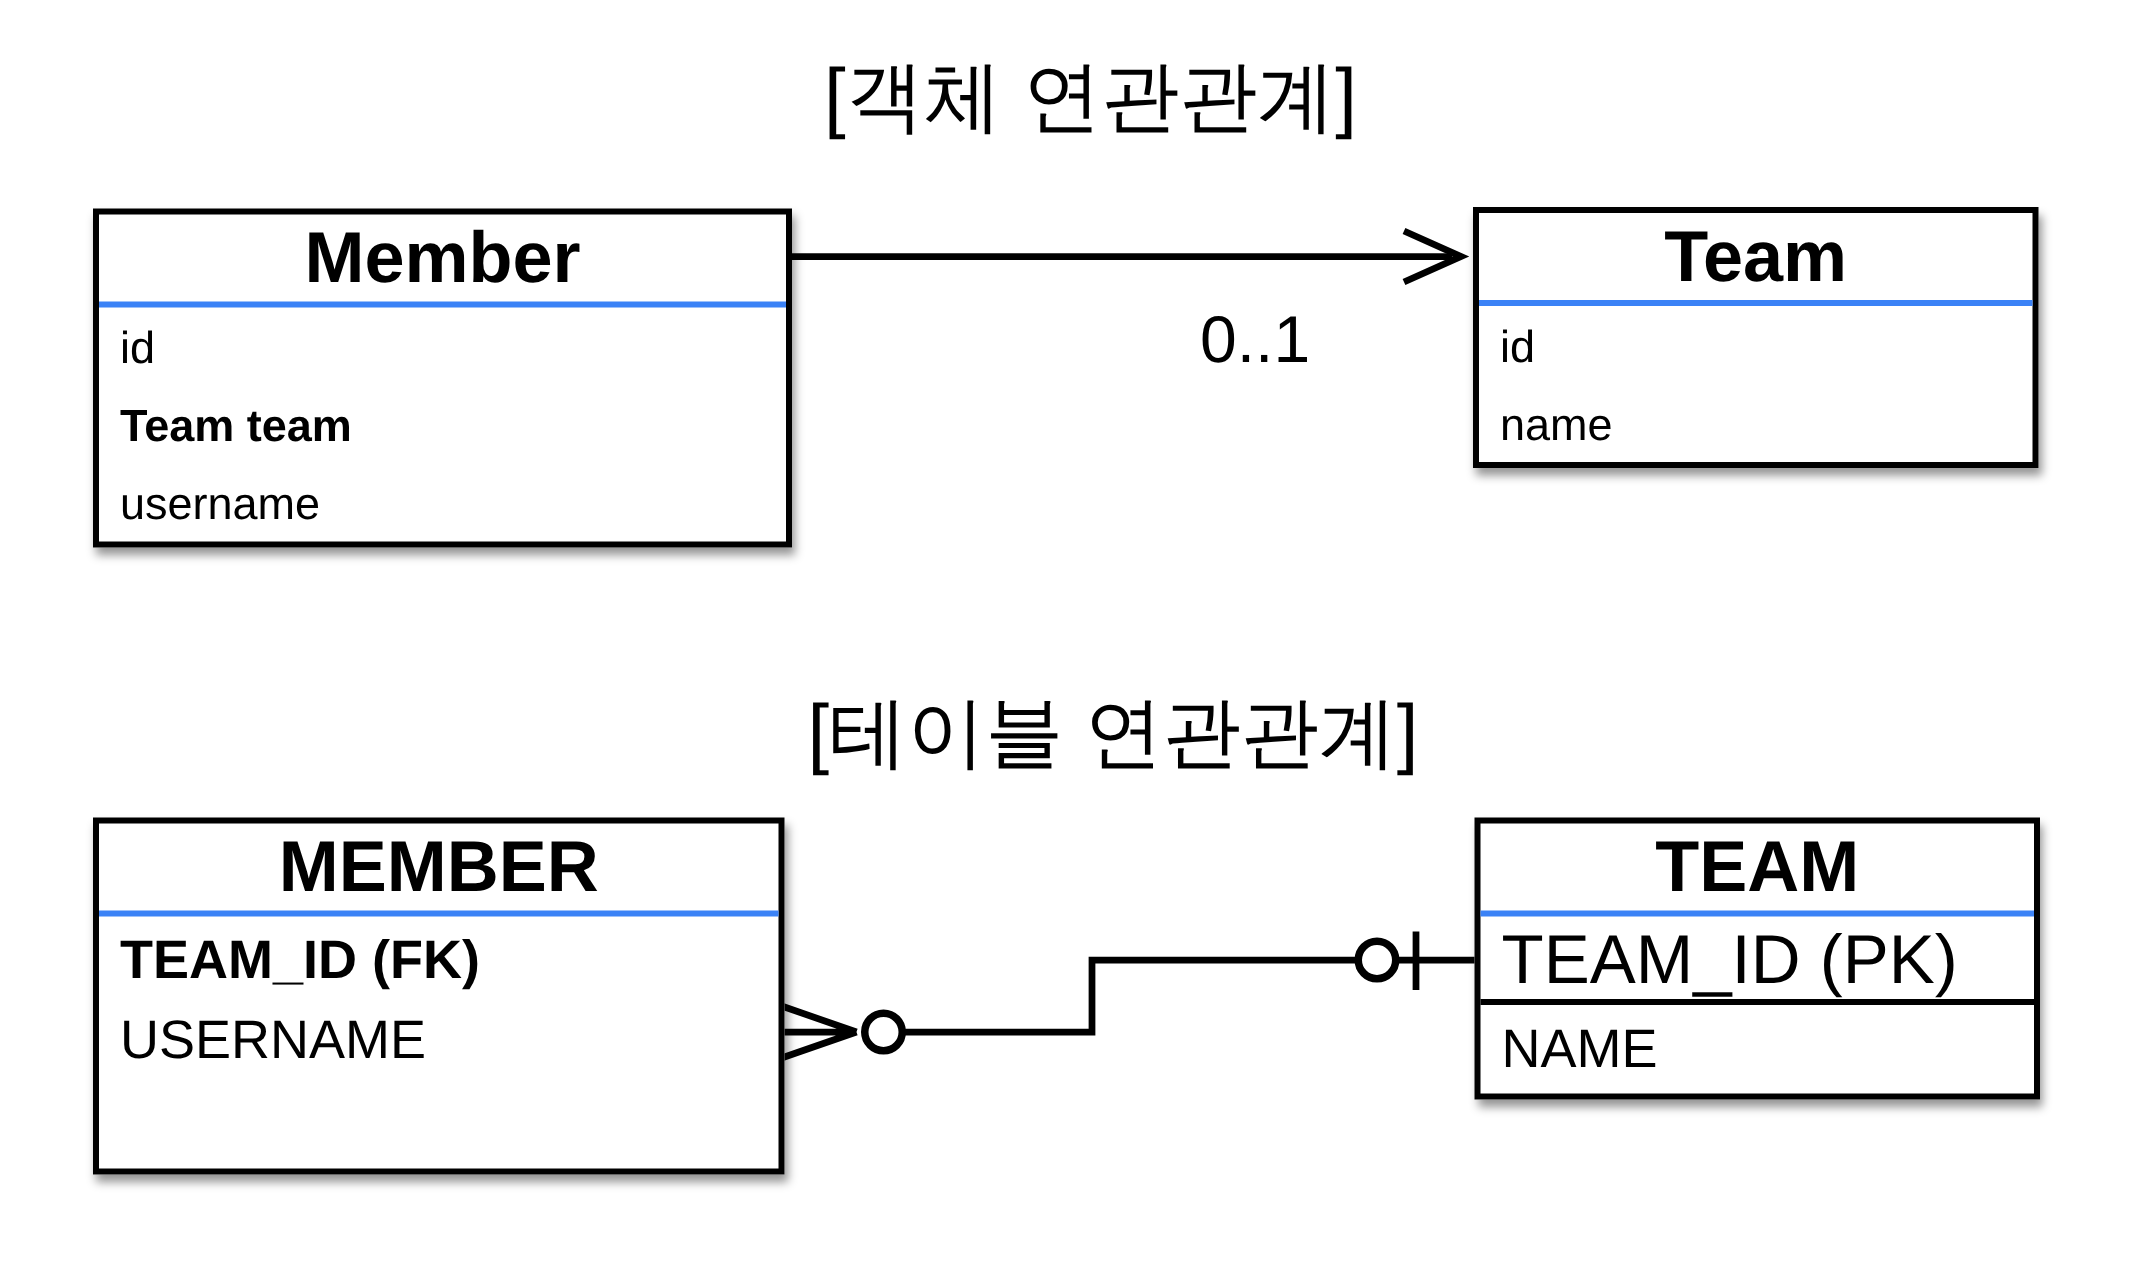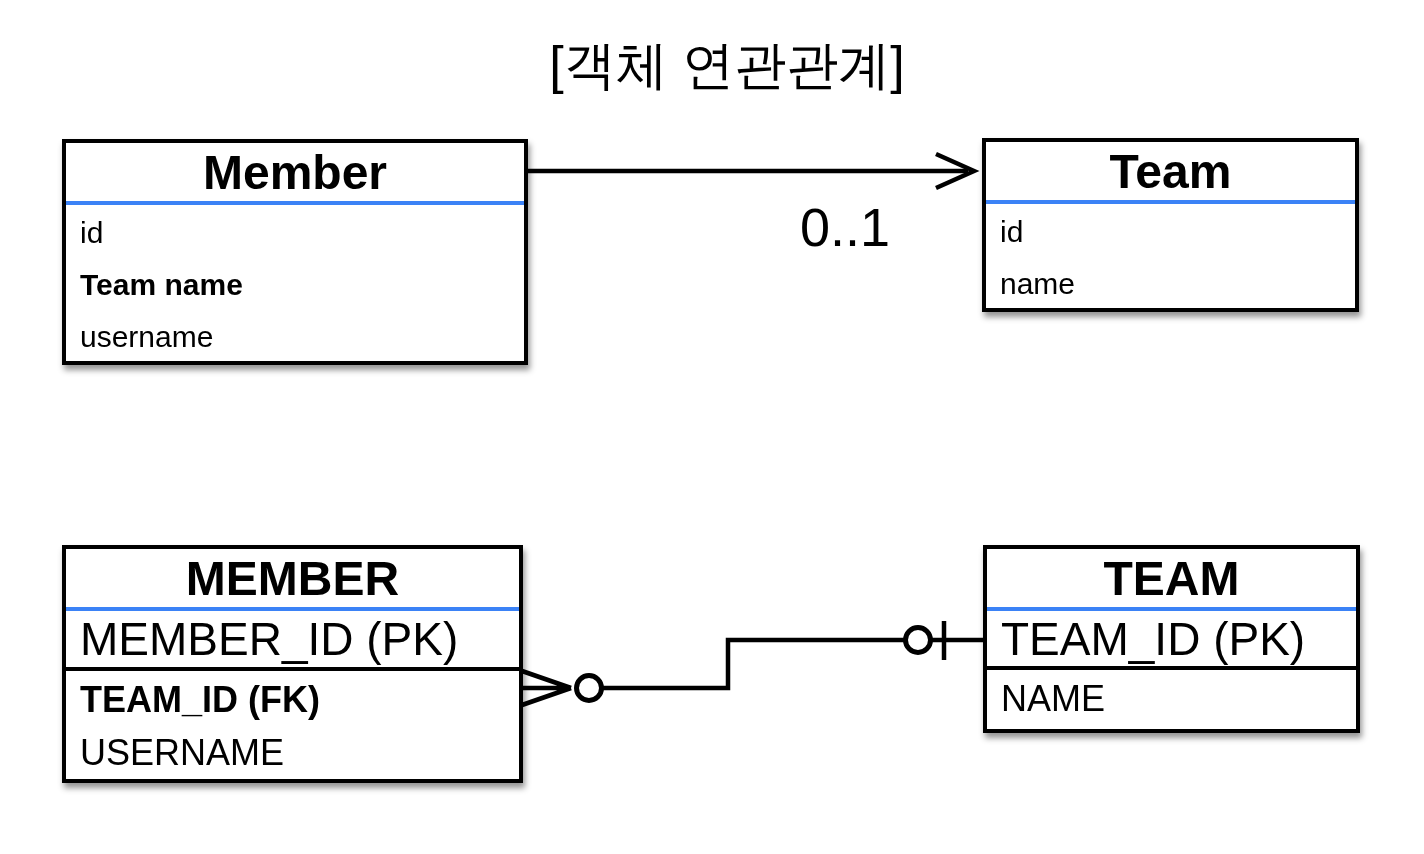--- a/index.html
+++ b/index.html
@@ -72,21 +72,21 @@
     font-size: 36px;
     line-height: 53px;
     overflow: hidden;
   }
   .bold { font-weight: bold; }
 
   #multiplicity {
     position: absolute;
     left: 800px;
     top: 202px;
-    font-size: 54px;
+    font-size: 44px;
     line-height: 50px;
     white-space: nowrap;
     text-align: center;
   }
 
   svg.overlay {
     position: absolute;
     left: 0;
     top: 0;
     width: 1424px;
@@ -96,20 +96,21 @@
   .stroke { stroke: #000000; fill: none; stroke-width: 4.5; }
   .dot    { stroke: #000000; fill: #ffffff; stroke-width: 5; }
 </style>
 </head>
 <body>
 
 <div class="canvas">
 
   <div id="title-object" class="section-title">[객체 연관관계]</div>
 
+  <div id="title-table" class="section-title">[테이블 연관관계]</div>
 
   <svg class="overlay" viewBox="0 0 1424 854" xmlns="http://www.w3.org/2000/svg">
 
     <g>
       <line class="stroke" x1="528" y1="171" x2="968" y2="171"></line>
       <polyline class="stroke" points="936,154 974,171 936,188"></polyline>
     </g>
 
     <g>
       <path class="stroke" d="M522 671 L571 688 M522 688 L571 688 M522 705 L571 688"></path>
@@ -124,36 +125,35 @@
       <line class="stroke" x1="944" y1="621" x2="944" y2="660"></line>
     </g>
   </svg>
 
   <div id="multiplicity">0..1</div>
 
   <div id="obj-member" class="box">
     <div class="box-header">Member</div>
     <div class="box-body">
       <div>id</div>
-      <div class="bold">Team name</div>
+      <div class="bold">Team team</div>
       <div>username</div>
     </div>
   </div>
 
   <div id="obj-team" class="box">
     <div class="box-header">Team</div>
     <div class="box-body">
       <div>id</div>
       <div>name</div>
     </div>
   </div>
 
   <div id="tbl-member" class="box">
     <div class="box-header">MEMBER</div>
-    <div class="erd-key-row">MEMBER_ID (PK)</div>
     <div class="erd-rows">
       <div class="bold">TEAM_ID (FK)</div>
       <div>USERNAME</div>
     </div>
   </div>
 
   <div id="tbl-team" class="box">
     <div class="box-header">TEAM</div>
     <div class="erd-key-row">TEAM_ID (PK)</div>
     <div class="erd-rows">

